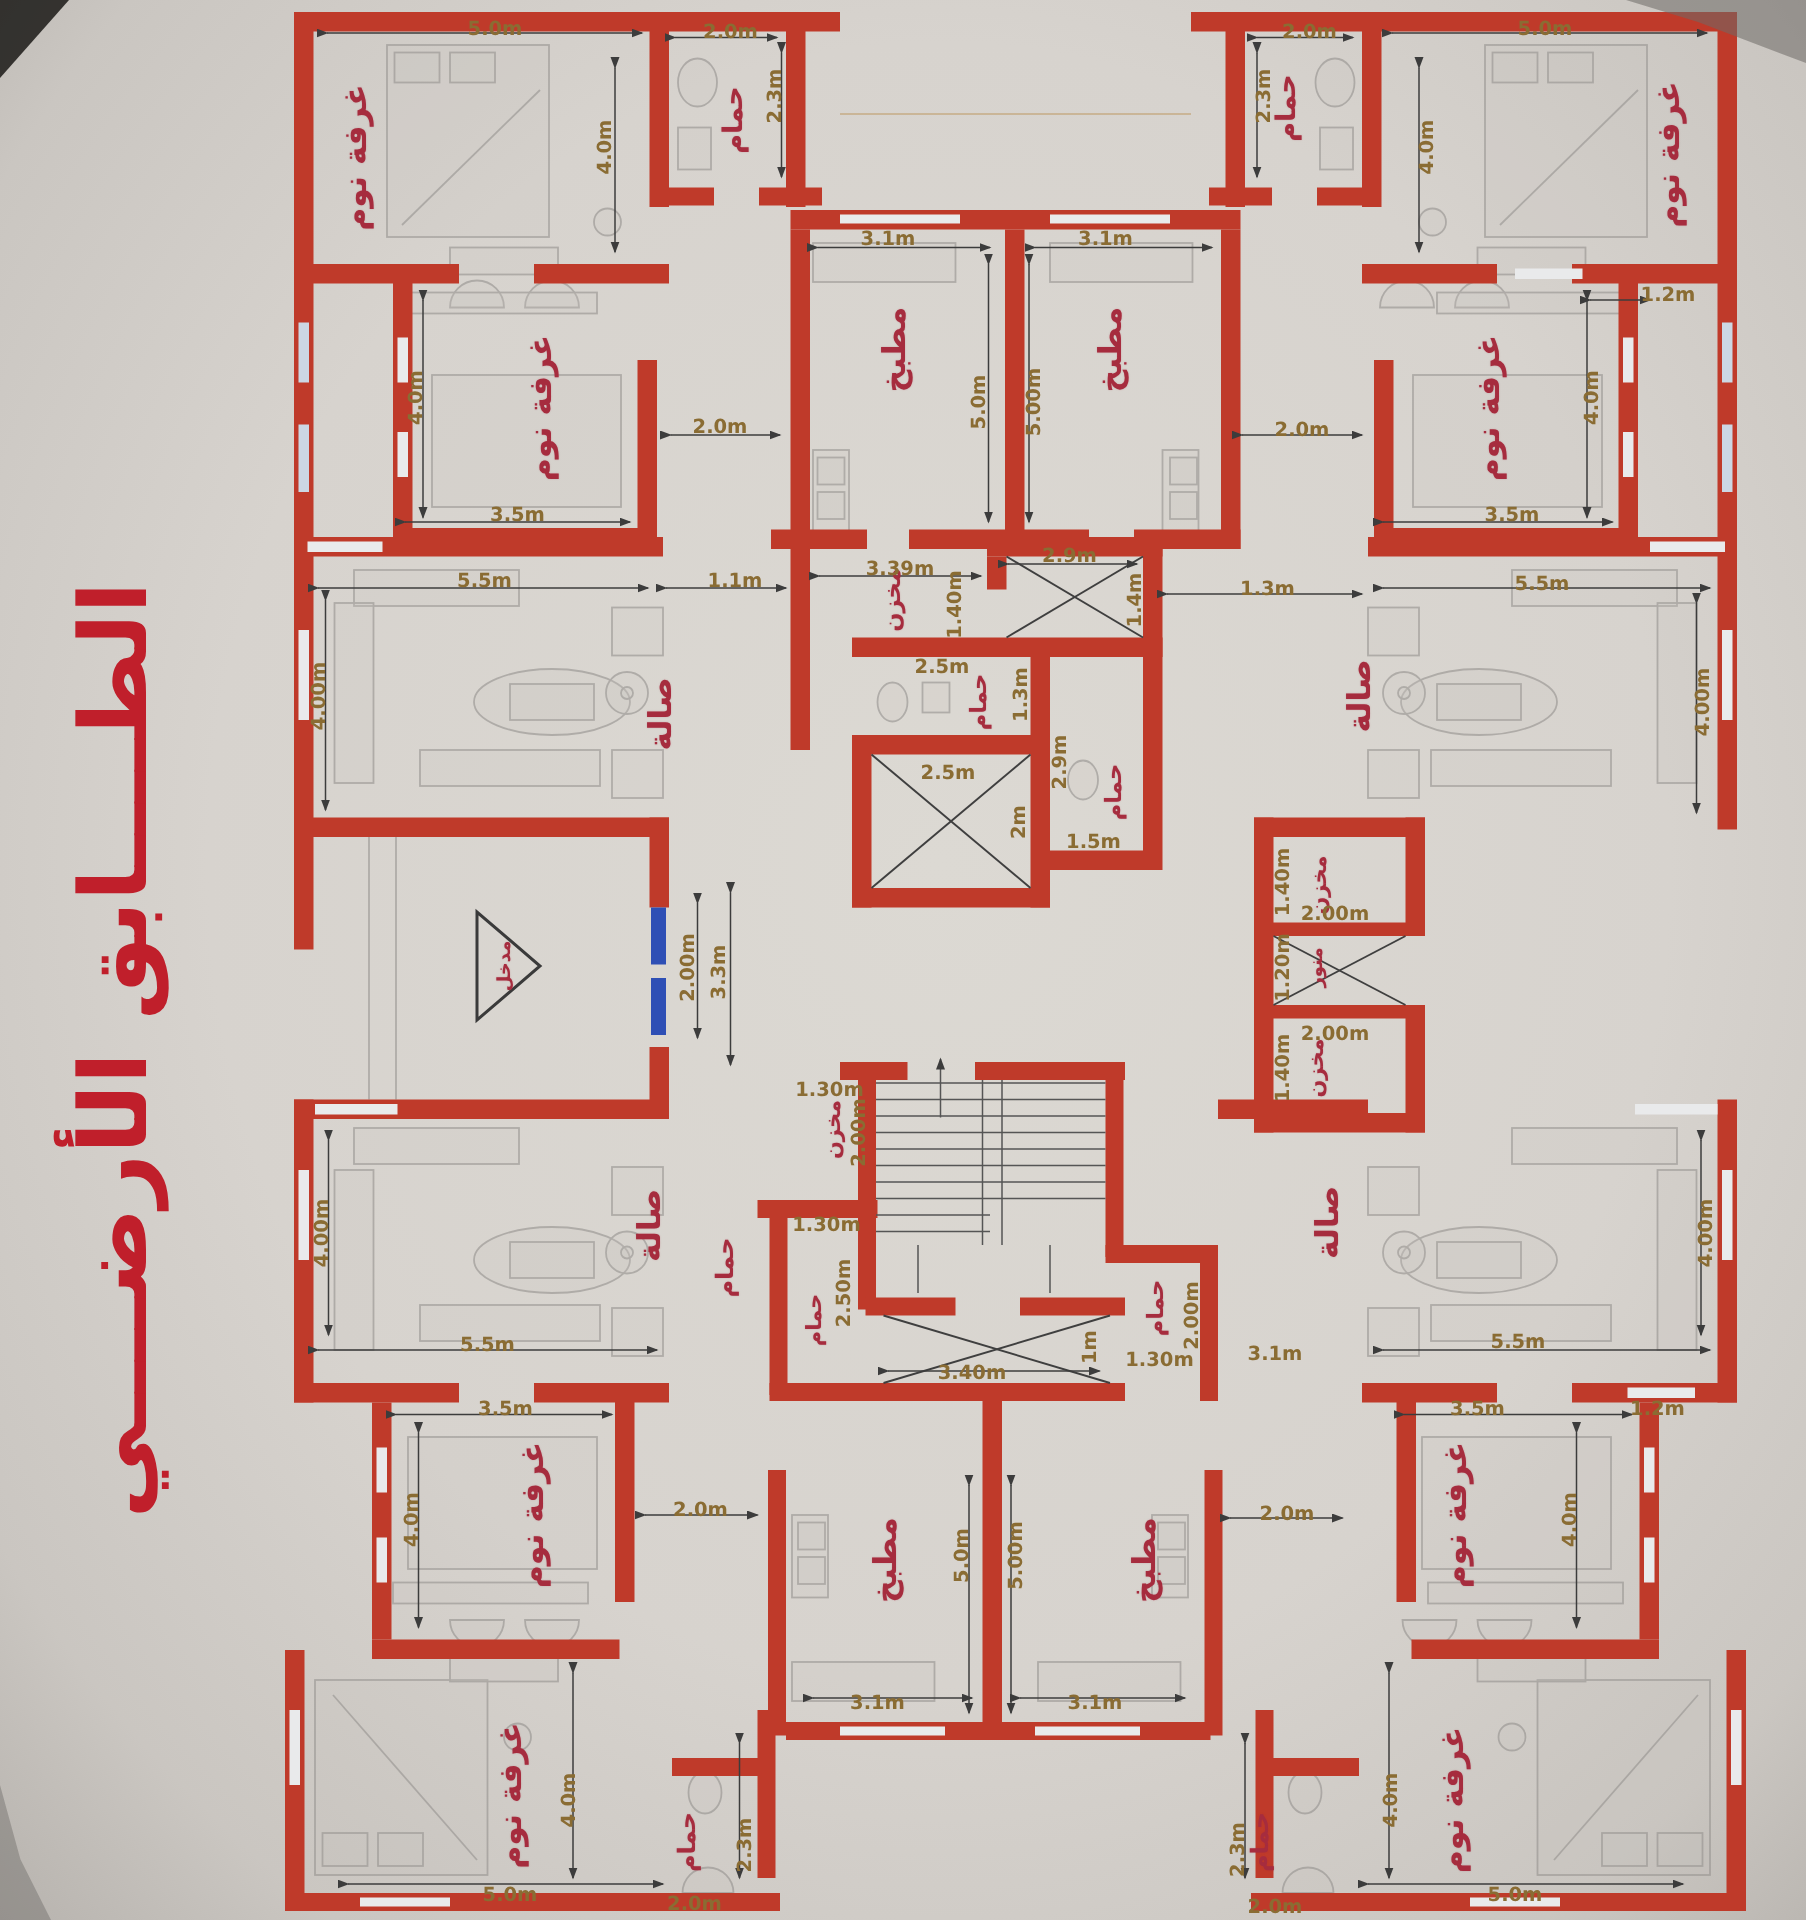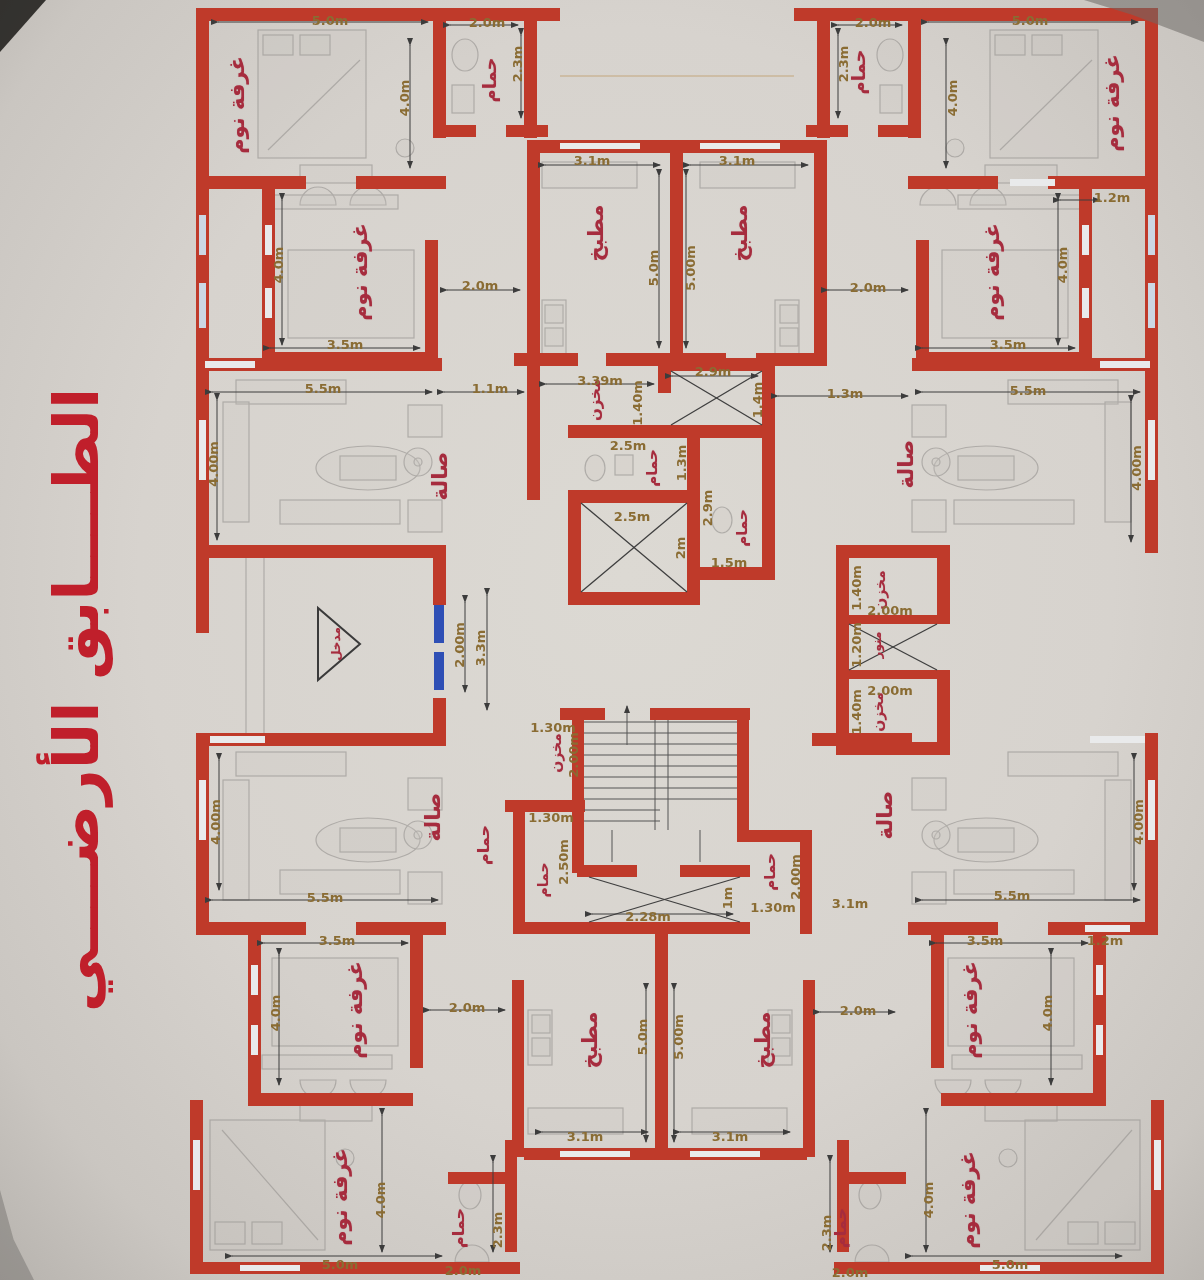--- a/index.html
+++ b/index.html
@@ -469,21 +469,21 @@
       <span class="dim-label" style="left: 890px; top: 610px; transform: translate(-50%, -50%) rotate(0deg);">2.00m</span>
       <span class="dim-label" style="left: 856px; top: 645px; transform: translate(-50%, -50%) rotate(-90deg);">1.20m</span>
       <span class="dim-label" style="left: 890px; top: 690px; transform: translate(-50%, -50%) rotate(0deg);">2.00m</span>
       <span class="dim-label" style="left: 856px; top: 712px; transform: translate(-50%, -50%) rotate(-90deg);">1.40m</span>
       <span class="dim-label" style="left: 459px; top: 645px; transform: translate(-50%, -50%) rotate(-90deg);">2.00m</span>
       <span class="dim-label" style="left: 480px; top: 648px; transform: translate(-50%, -50%) rotate(-90deg);">3.3m</span>
       <span class="dim-label" style="left: 553px; top: 727px; transform: translate(-50%, -50%) rotate(0deg);">1.30m</span>
       <span class="dim-label" style="left: 573px; top: 755px; transform: translate(-50%, -50%) rotate(-90deg);">2.00m</span>
       <span class="dim-label" style="left: 551px; top: 817px; transform: translate(-50%, -50%) rotate(0deg);">1.30m</span>
       <span class="dim-label" style="left: 563px; top: 862px; transform: translate(-50%, -50%) rotate(-90deg);">2.50m</span>
-      <span class="dim-label" style="left: 648px; top: 916px; transform: translate(-50%, -50%) rotate(0deg);">2.28m</span>
+      <span class="dim-label" style="left: 648px; top: 916px; transform: translate(-50%, -50%) rotate(0deg);">3.40m</span>
       <span class="dim-label" style="left: 727px; top: 898px; transform: translate(-50%, -50%) rotate(-90deg);">1m</span>
       <span class="dim-label" style="left: 795px; top: 877px; transform: translate(-50%, -50%) rotate(-90deg);">2.00m</span>
       <span class="dim-label" style="left: 773px; top: 907px; transform: translate(-50%, -50%) rotate(0deg);">1.30m</span>
       <span class="dim-label" style="left: 850px; top: 903px; transform: translate(-50%, -50%) rotate(0deg);">3.1m</span>
       <span class="dim-label" style="left: 325px; top: 897px; transform: translate(-50%, -50%) rotate(0deg);">5.5m</span>
       <span class="dim-label" style="left: 215px; top: 822px; transform: translate(-50%, -50%) rotate(-90deg);">4.00m</span>
       <span class="dim-label" style="left: 1012px; top: 895px; transform: translate(-50%, -50%) rotate(0deg);">5.5m</span>
       <span class="dim-label" style="left: 1138px; top: 822px; transform: translate(-50%, -50%) rotate(-90deg);">4.00m</span>
       <span class="dim-label" style="left: 337px; top: 940px; transform: translate(-50%, -50%) rotate(0deg);">3.5m</span>
       <span class="dim-label" style="left: 985px; top: 940px; transform: translate(-50%, -50%) rotate(0deg);">3.5m</span>

